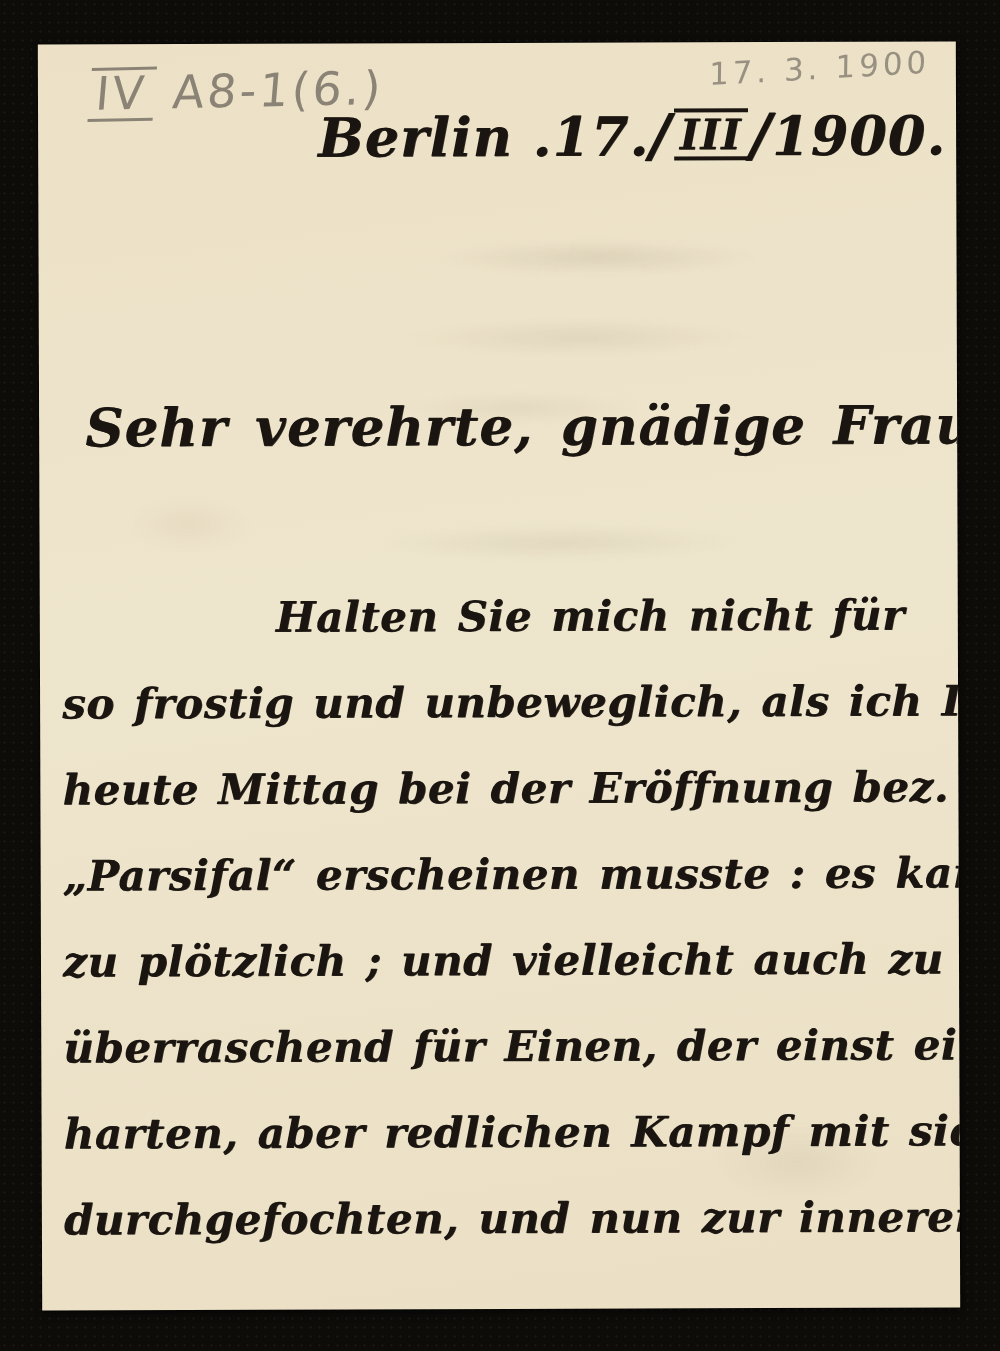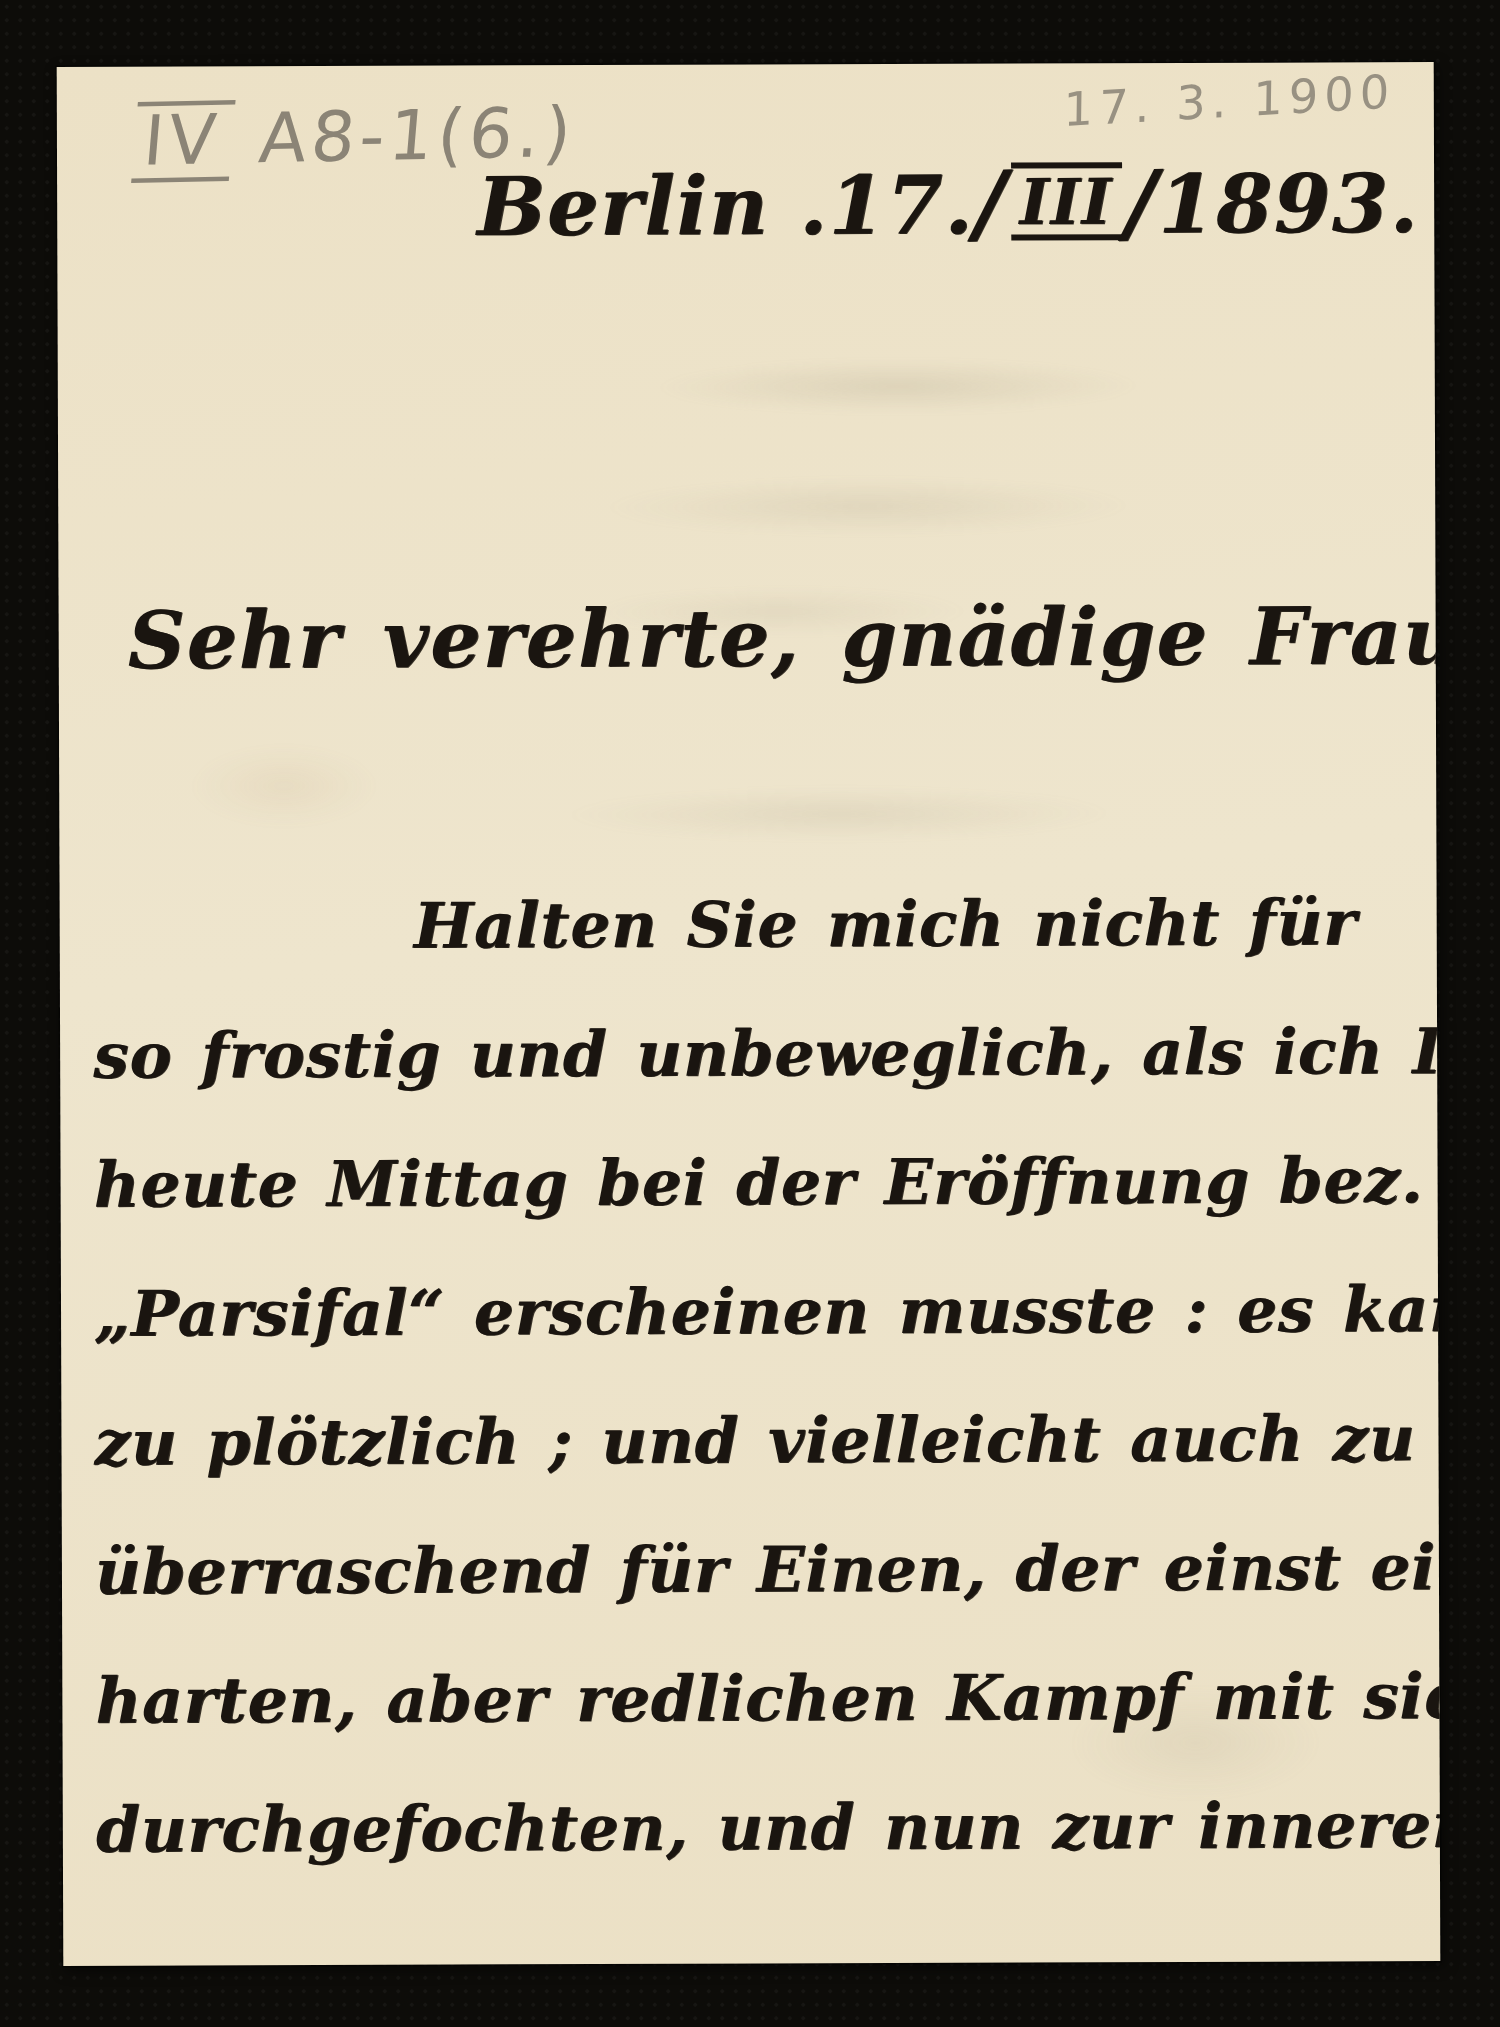--- a/index.html
+++ b/index.html
@@ -138,21 +138,21 @@
 
 <div class="paper">
 
   <div class="pencil archive-mark">
     <span class="numeral">IV</span><span>A8-1(6.)</span>
   </div>
 
   <div class="pencil pencil-date">17. 3. 1900</div>
 
   <div class="ink dateline">
-    <span>Berlin .17.</span><span class="slash">/</span><span class="roman">III</span><span class="slash">/</span><span>1893.</span>
+    <span>Berlin .17.</span><span class="slash">/</span><span class="roman">III</span><span class="slash">/</span><span>1900.</span>
   </div>
 
   <div class="ink salutation">Sehr verehrte, gnädige Frau!</div>
 
   <div class="ink letter-body">
     <div class="letter-line indent">Halten Sie mich nicht für</div>
     <div class="letter-line">so frostig und unbeweglich, als ich Ihnen</div>
     <div class="letter-line">heute Mittag bei der Eröffnung bez. des</div>
     <div class="letter-line">„Parsifal“ erscheinen musste : es kam</div>
     <div class="letter-line">zu plötzlich ; und vielleicht auch zu</div>

